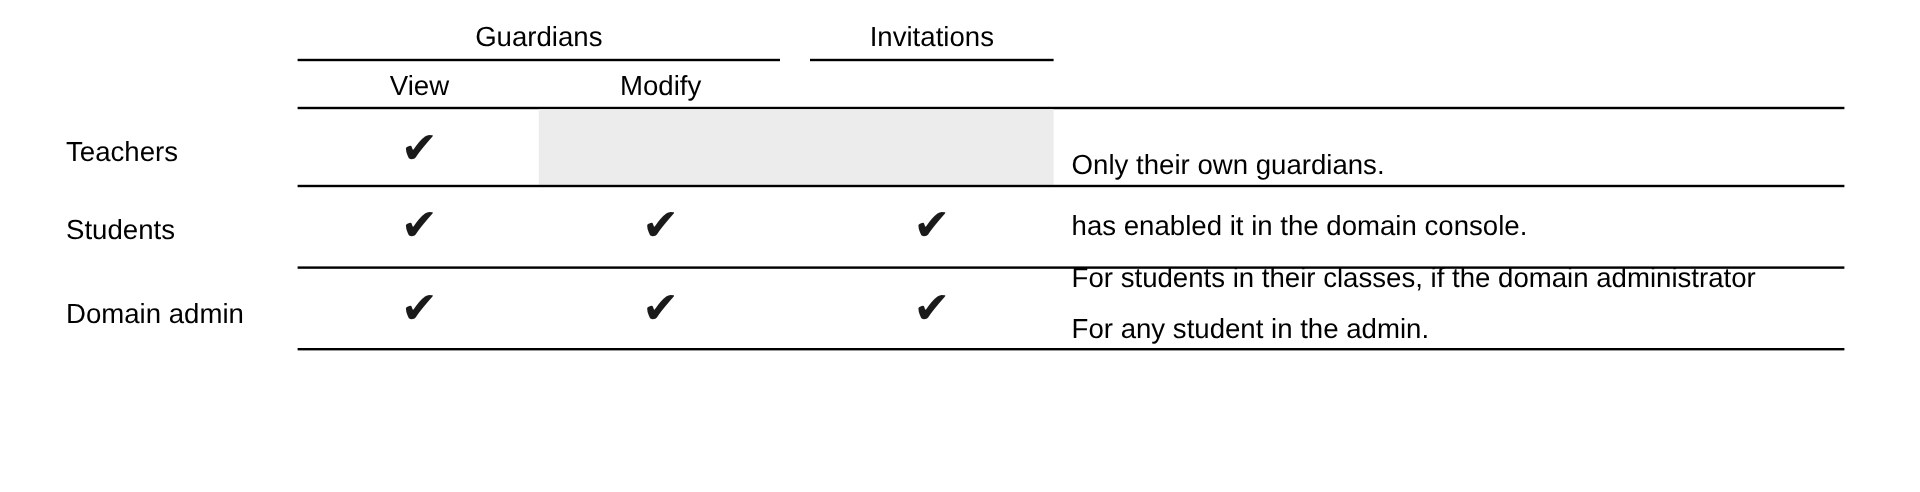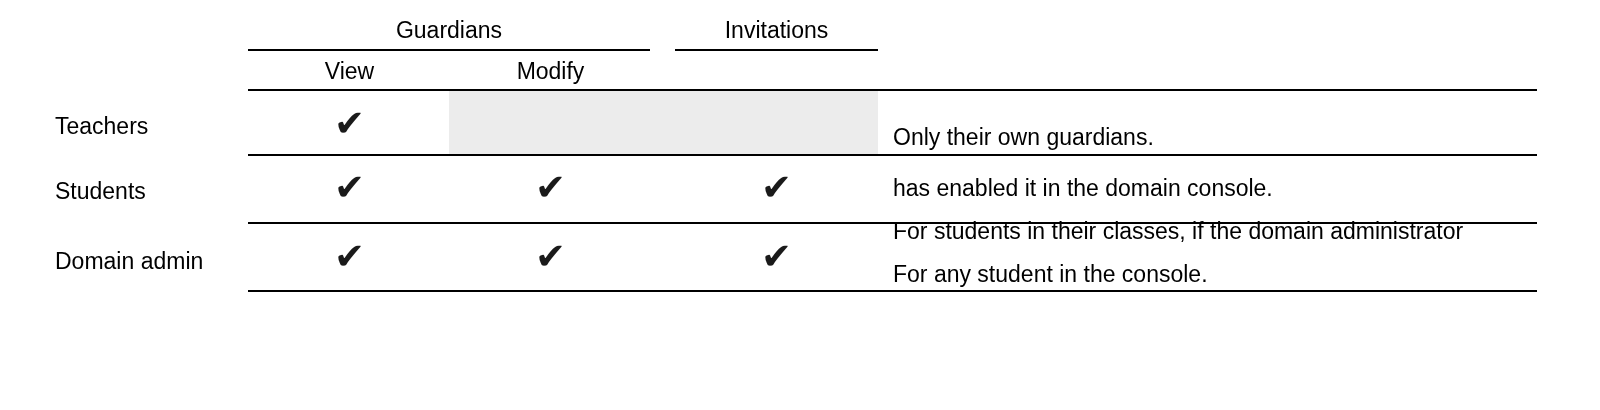--- a/index.html
+++ b/index.html
@@ -87,19 +87,19 @@
     <span class="note-line">For students in their classes, if the domain administrator</span>
   </div>
 
   <div class="hline" style="left:248px; top:222px; width:1289px;"></div>
 
   <div class="txt" style="left:55px; top:248px;">Domain admin</div>
   <div class="check" style="left:248px; top:236px; width:203px;">✔</div>
   <div class="check" style="left:451px; top:236px; width:199px;">✔</div>
   <div class="check" style="left:675px; top:236px; width:203px;">✔</div>
   <div class="txt" style="left:893px; top:249px;">
-    <span class="note-line">For any student in the console.</span>
+    <span class="note-line">For any student in the admin.</span>
   </div>
 
   <div class="hline" style="left:248px; top:290px; width:1289px;"></div>
 
 
 </div>
 
 </body></html>

